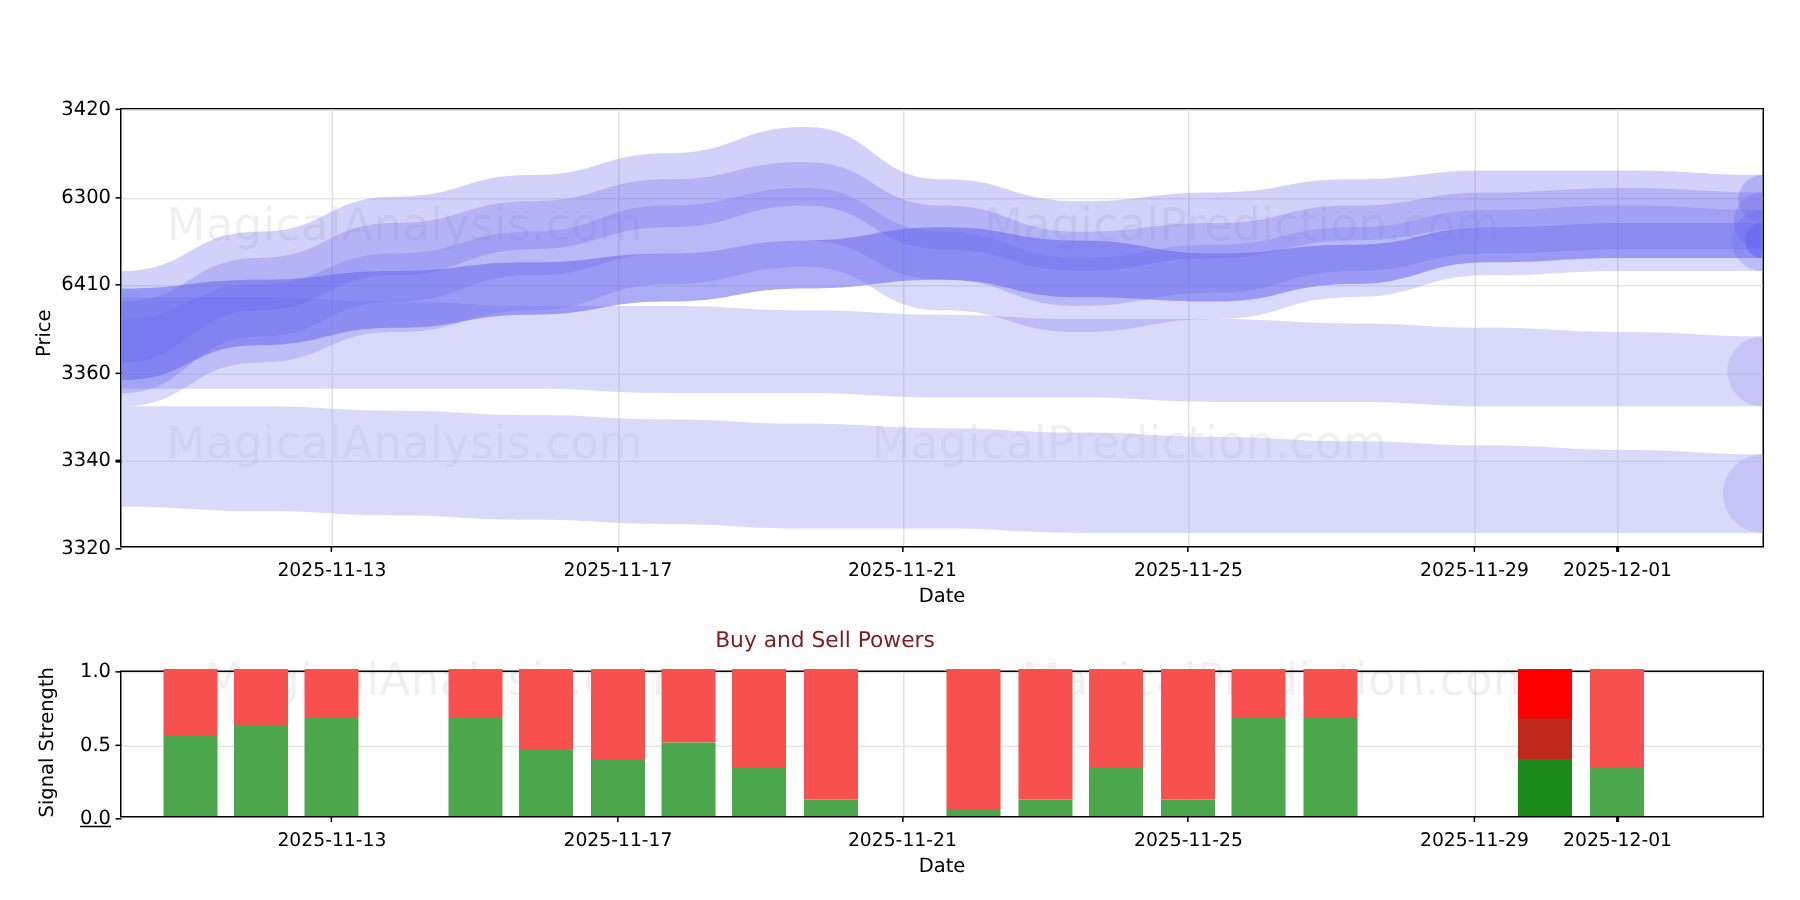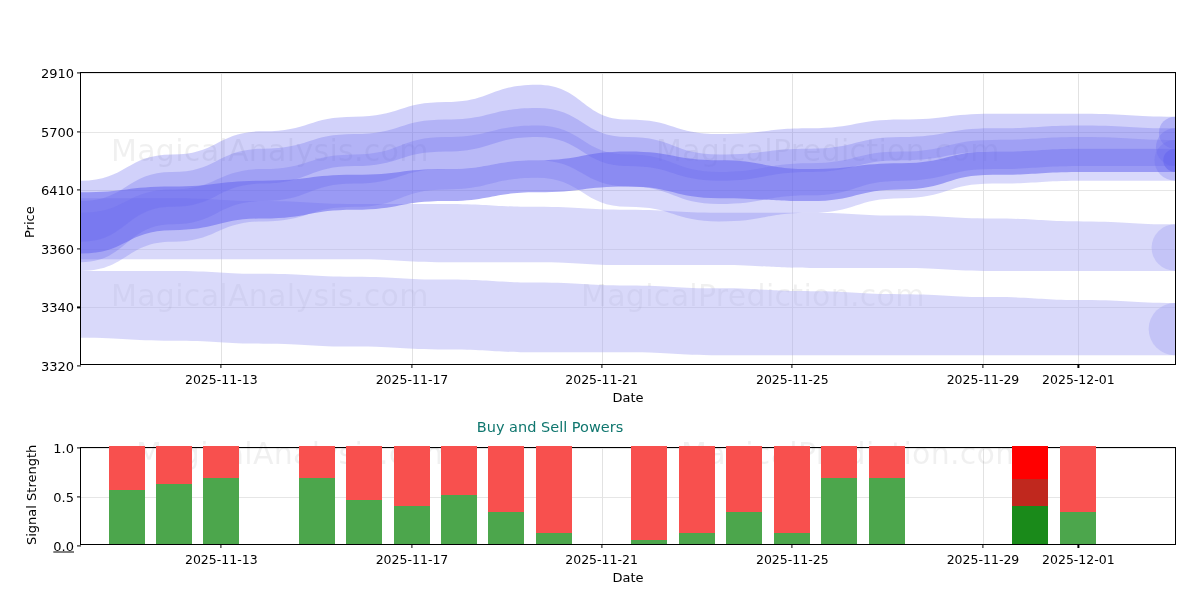--- a/index.html
+++ b/index.html
@@ -38,21 +38,21 @@
   
   .wm{position:absolute;color:#000;opacity:.055;font-size:30px;
       white-space:nowrap;pointer-events:none;letter-spacing:.3px;}
 
   
   #power-axes{left:80px;top:447px;width:1096px;height:98px;}
   .bar{position:absolute;bottom:0;}
   .bar .seg{position:absolute;left:0;right:0;}
 
   .subtitle{position:absolute;left:0;top:419px;width:1100px;text-align:center;
-            font-size:14.5px;color:#0f766e;}
+            font-size:14.5px;color:#7f1d1d;}
 </style>
 </head>
 <body>
 
 <div class="figure">
 
   <div class="fig-title">
   </div>
 
   <div class="axes" id="wave-axes">
@@ -103,23 +103,23 @@
       </svg>
     <div id="wave-yticks">
         <div class="ytick" style="top: 293px;">3320</div>
         <div class="ytickmark" style="top: 293px;"></div>
         <div class="ytick" style="top: 234.4px;">3340</div>
         <div class="ytickmark" style="top: 234.4px;"></div>
         <div class="ytick" style="top: 175.8px;">3360</div>
         <div class="ytickmark" style="top: 175.8px;"></div>
         <div class="ytick" style="top: 117.2px;">6410</div>
         <div class="ytickmark" style="top: 117.2px;"></div>
-        <div class="ytick" style="top: 58.6px;">5700</div>
+        <div class="ytick" style="top: 58.6px;">6300</div>
         <div class="ytickmark" style="top: 58.6px;"></div>
-        <div class="ytick" style="top: 0px;">2910</div>
+        <div class="ytick" style="top: 0px;">3420</div>
         <div class="ytickmark" style="top: 0px;"></div>
       </div>
     <div id="wave-xticks">
         <div class="xtick" style="left: 140.288px;">2025-11-13</div>
         <div class="xtickmark" style="left: 140.288px;"></div>
         <div class="xtick" style="left: 330.992px;">2025-11-17</div>
         <div class="xtickmark" style="left: 330.992px;"></div>
         <div class="xtick" style="left: 520.6px;">2025-11-21</div>
         <div class="xtickmark" style="left: 520.6px;"></div>
         <div class="xtick" style="left: 711.304px;">2025-11-25</div>

